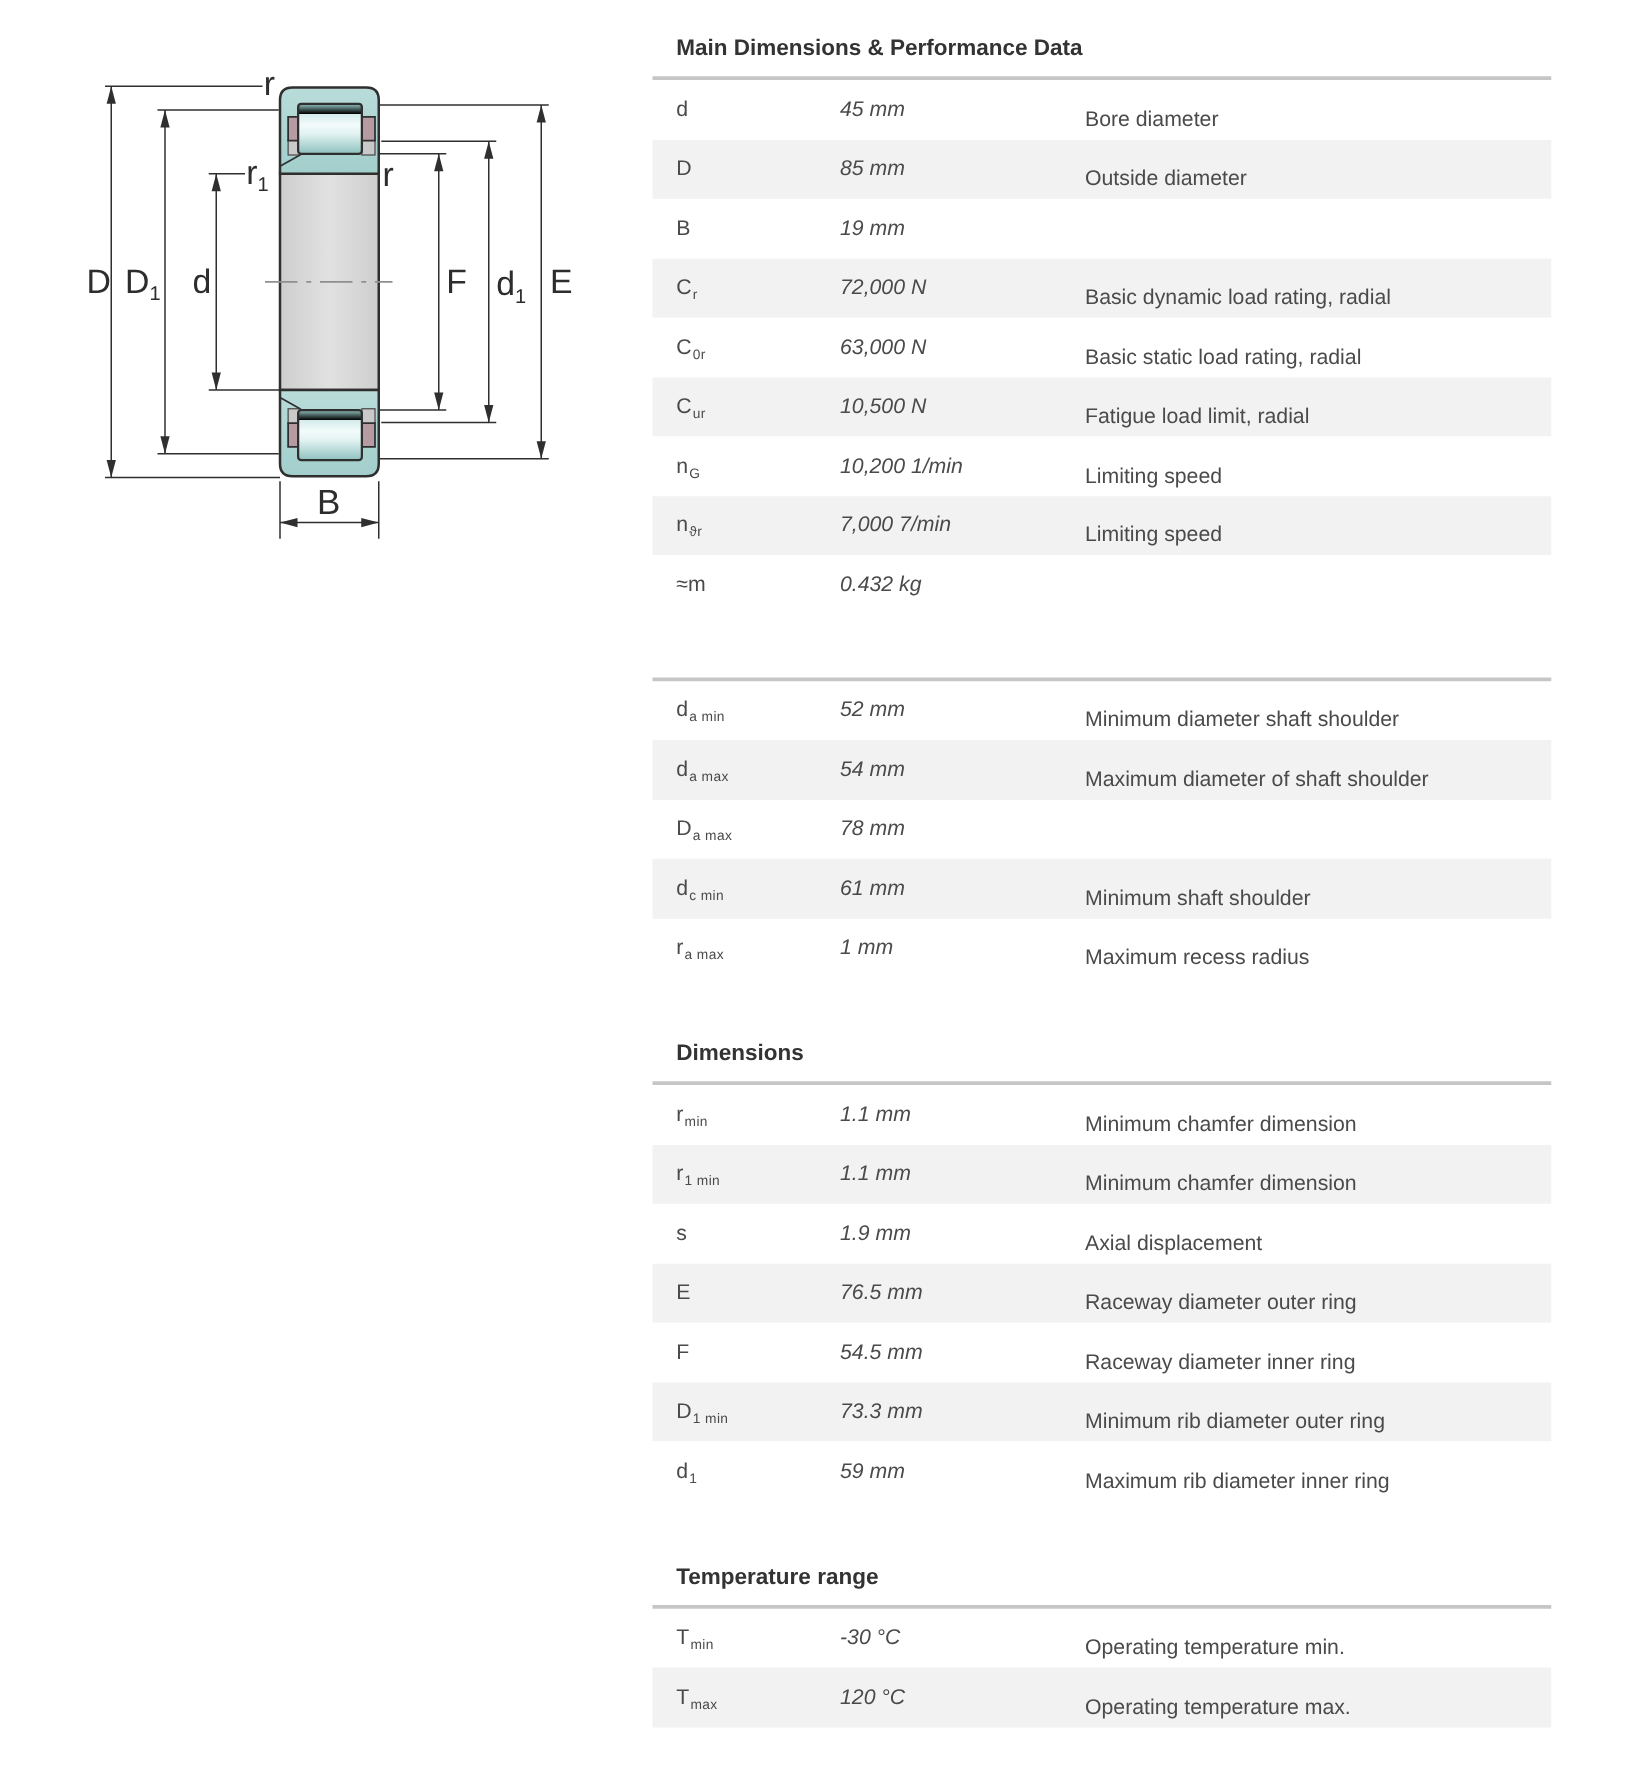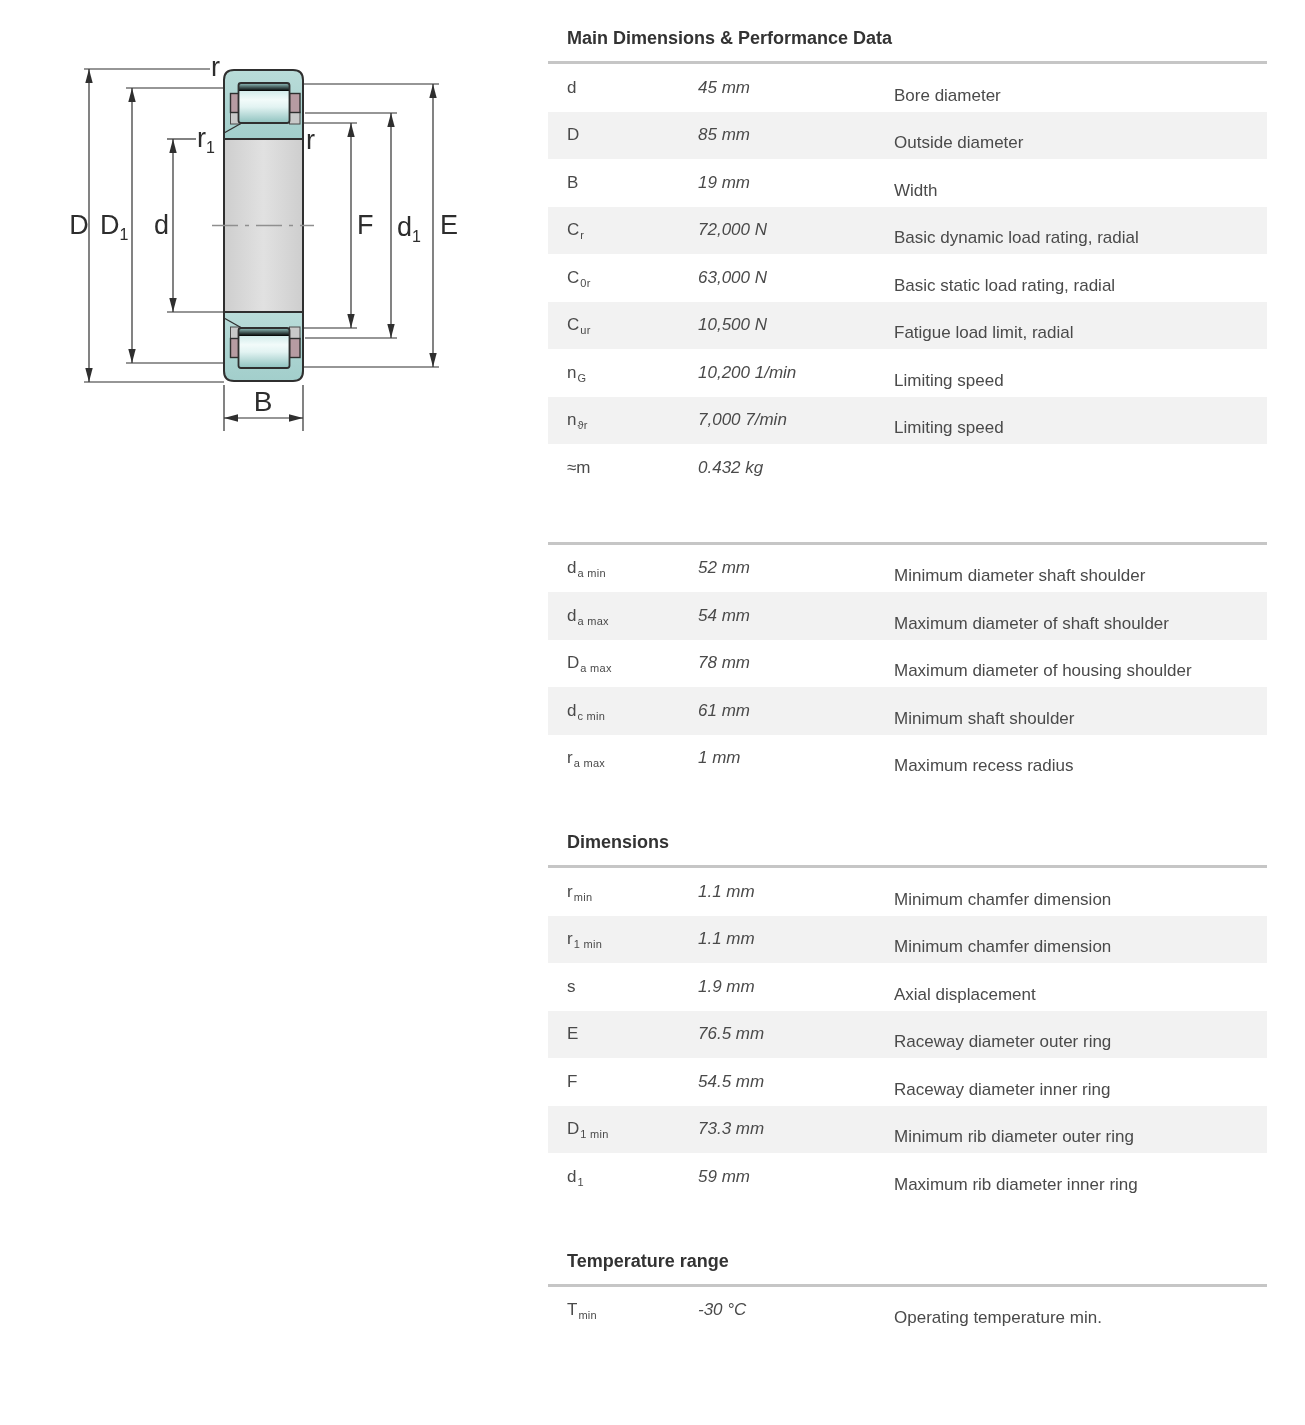--- a/index.html
+++ b/index.html
@@ -5,21 +5,21 @@
   html,body{margin:0;padding:0;}
   body{
     width:1305px;height:1425px;position:relative;background:#ffffff;
     font-family:"Liberation Sans",sans-serif;color:#4a4a4a;
     -webkit-font-smoothing:antialiased;
   }
   
   .drawing-wrap{position:absolute;left:0;top:0;width:520px;height:460px;}
   svg text{font-family:"Liberation Sans",sans-serif;fill:#2d2d2d;}
   
-  .panel{position:absolute;left:548px;top:0;width:719px;}
+  .panel{position:absolute;left:522px;top:0;width:719px;}
   .section{margin-top:50px;}
   .section:first-child{margin-top:28px;}
   .section-title{
     font-size:18px;line-height:20px;font-weight:700;color:#333333;
     padding-left:19px;margin-bottom:13px;
   }
   .section-rule{height:3px;background:#c6c6c6;}
   .row{
     display:flex;align-items:center;height:47.5px;
     font-size:17px;color:#4a4a4a;
@@ -154,21 +154,20 @@
         <div class="col-desc">Bore diameter</div>
       </div>
       <div class="row alt">
         <div class="col-sym"><span>D</span></div>
         <div class="col-val">85 mm</div>
         <div class="col-desc">Outside diameter</div>
       </div>
       <div class="row">
         <div class="col-sym"><span>B</span></div>
         <div class="col-val">19 mm</div>
-        <div class="col-desc">Width</div>
       </div>
       <div class="row alt">
         <div class="col-sym"><span>C</span><span class="sub">r</span></div>
         <div class="col-val">72,000 N</div>
         <div class="col-desc">Basic dynamic load rating, radial</div>
       </div>
       <div class="row">
         <div class="col-sym"><span>C</span><span class="sub">0r</span></div>
         <div class="col-val">63,000 N</div>
         <div class="col-desc">Basic static load rating, radial</div>
@@ -201,21 +200,20 @@
         <div class="col-desc">Minimum diameter shaft shoulder</div>
       </div>
       <div class="row alt">
         <div class="col-sym"><span>d</span><span class="sub">a max</span></div>
         <div class="col-val">54 mm</div>
         <div class="col-desc">Maximum diameter of shaft shoulder</div>
       </div>
       <div class="row">
         <div class="col-sym"><span>D</span><span class="sub">a max</span></div>
         <div class="col-val">78 mm</div>
-        <div class="col-desc">Maximum diameter of housing shoulder</div>
       </div>
       <div class="row alt">
         <div class="col-sym"><span>d</span><span class="sub">c min</span></div>
         <div class="col-val">61 mm</div>
         <div class="col-desc">Minimum shaft shoulder</div>
       </div>
       <div class="row">
         <div class="col-sym"><span>r</span><span class="sub">a max</span></div>
         <div class="col-val">1 mm</div>
         <div class="col-desc">Maximum recess radius</div>
@@ -261,14 +259,19 @@
       </div>
     </div>
     <div class="section">
       <div class="section-title">Temperature range</div>
       <div class="section-rule"></div>
       <div class="row">
         <div class="col-sym"><span>T</span><span class="sub">min</span></div>
         <div class="col-val">-30 °C</div>
         <div class="col-desc">Operating temperature min.</div>
       </div>
+      <div class="row alt">
+        <div class="col-sym"><span>T</span><span class="sub">max</span></div>
+        <div class="col-val">120 °C</div>
+        <div class="col-desc">Operating temperature max.</div>
+      </div>
     </div>
   </div>
 
 </body></html>

